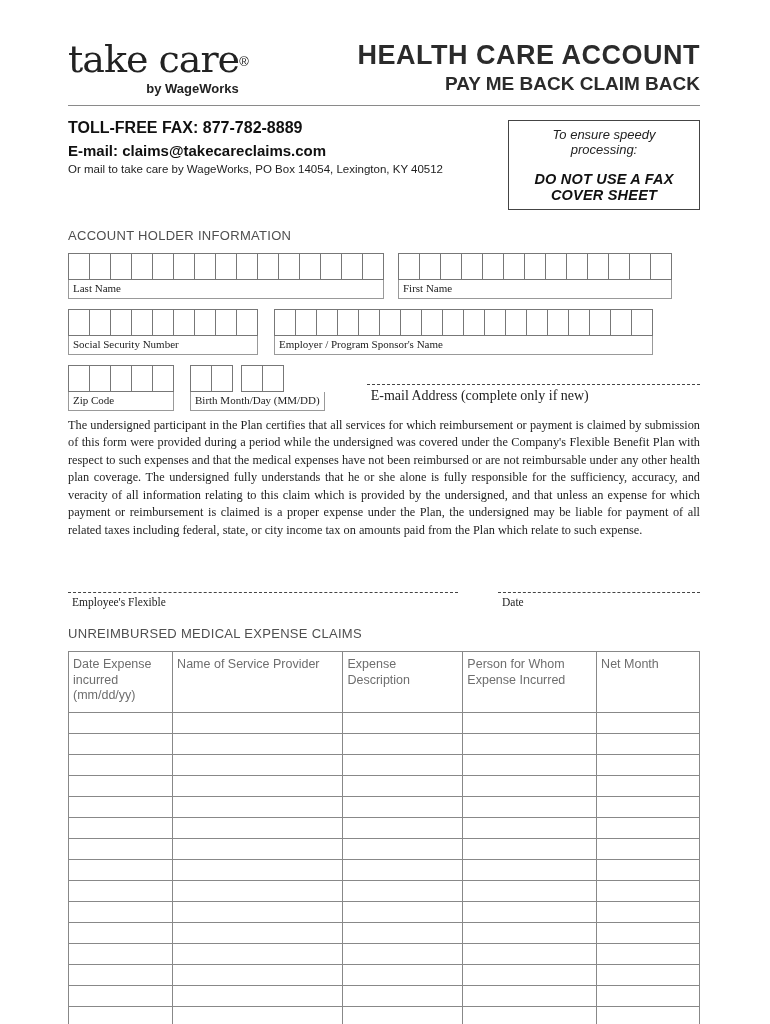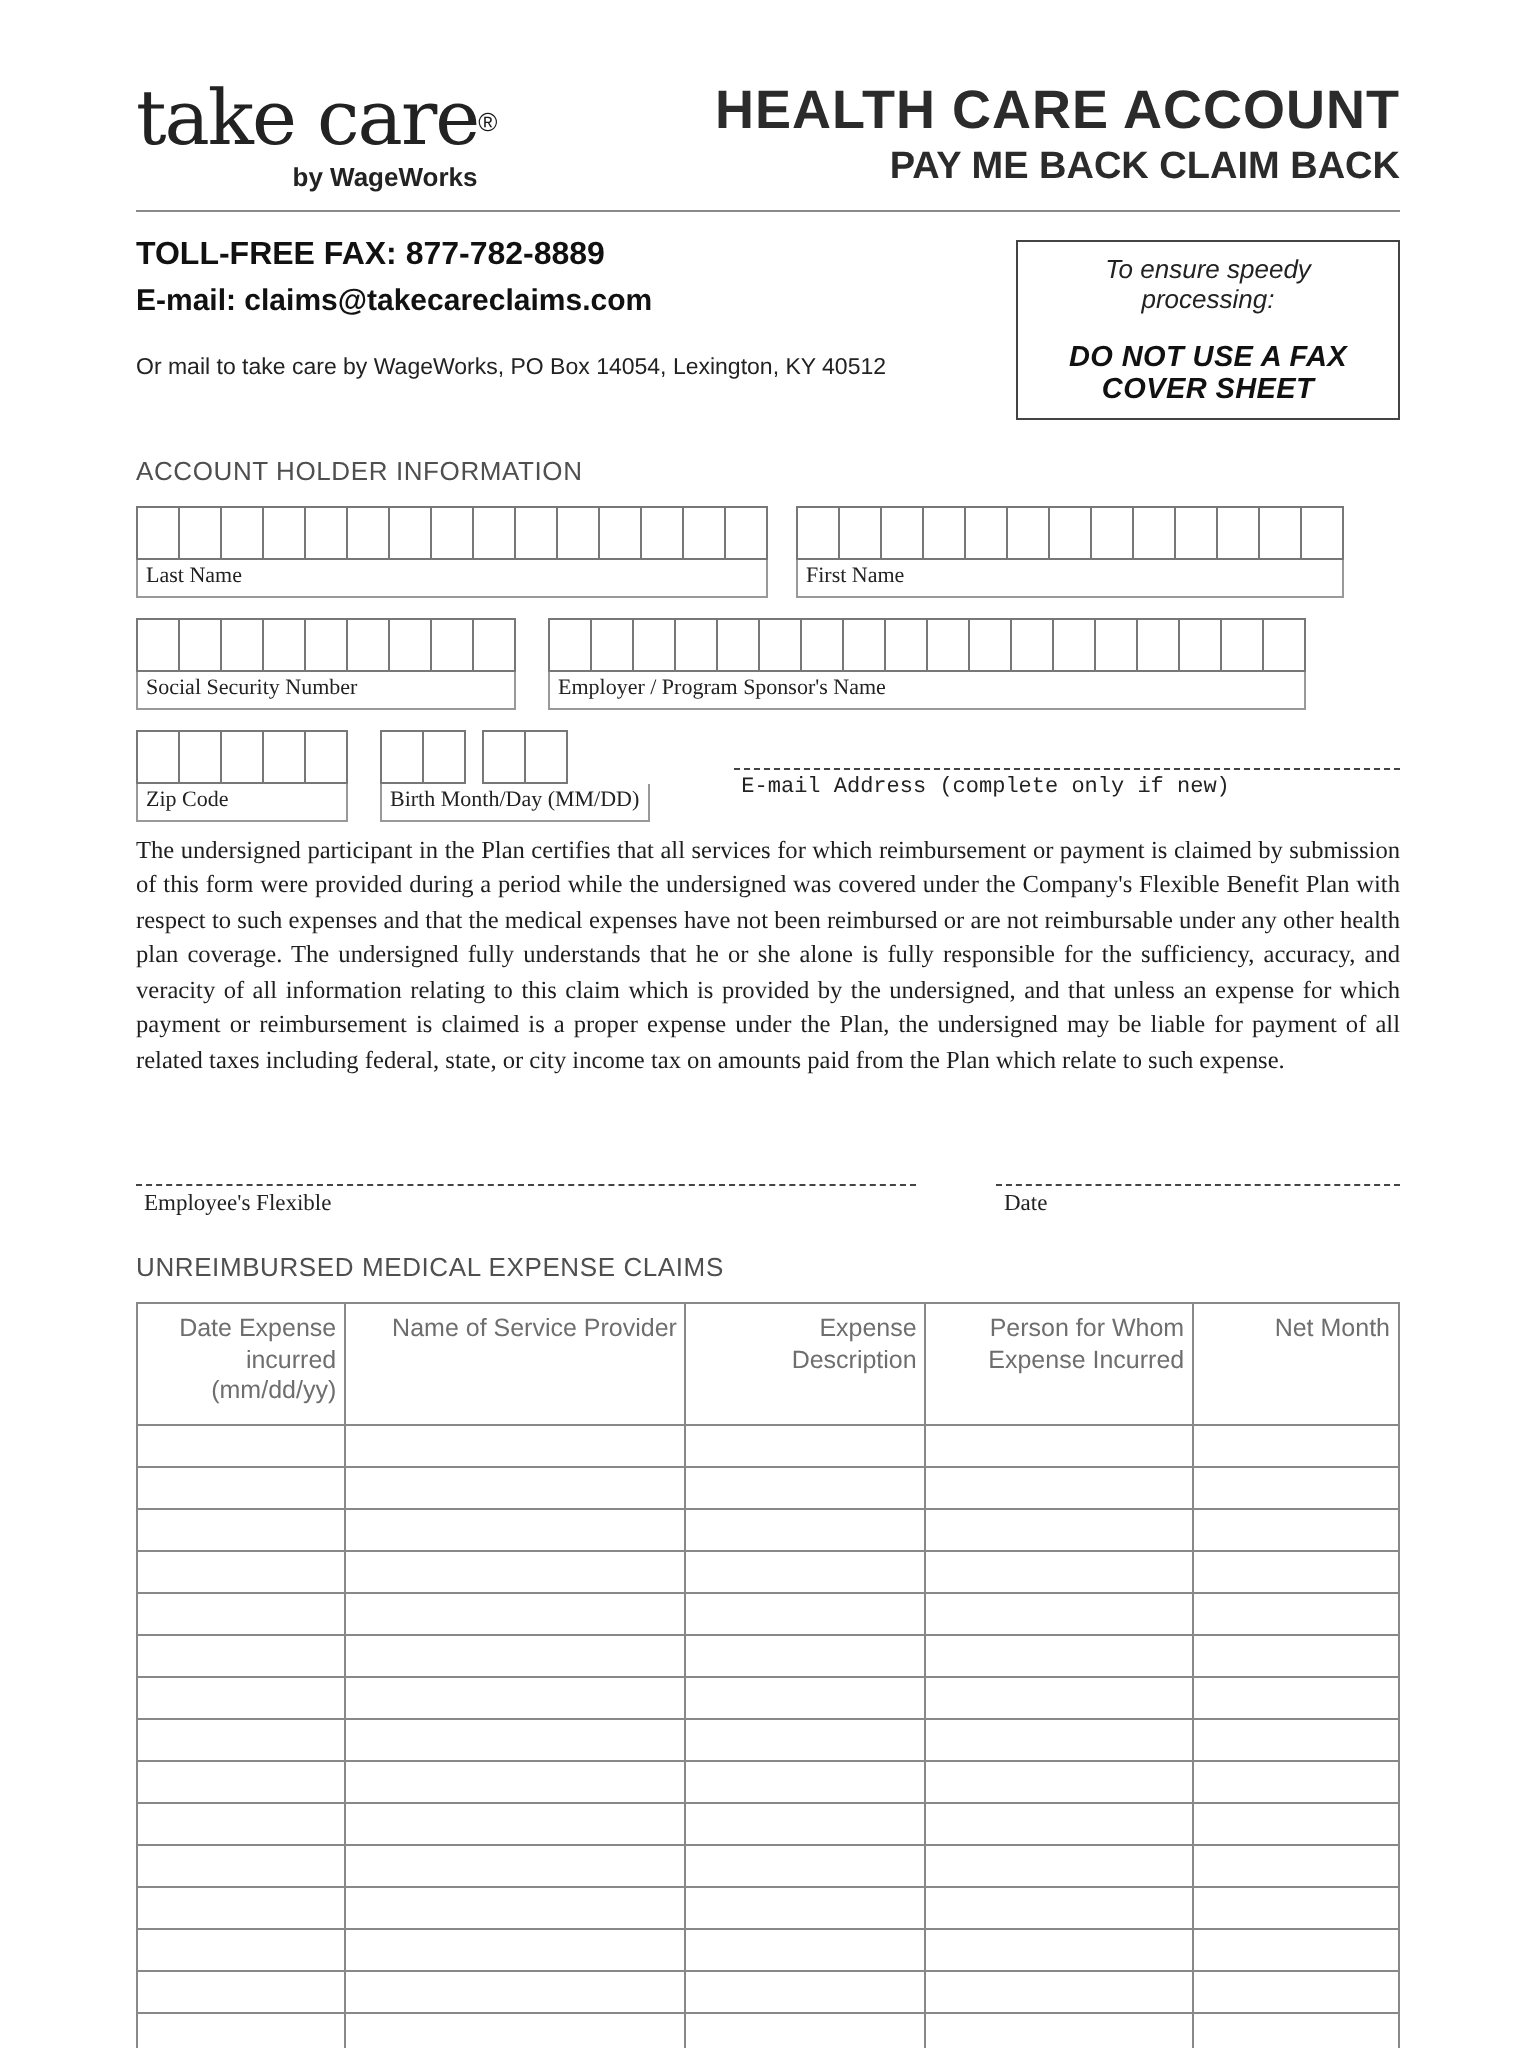--- a/index.html
+++ b/index.html
@@ -23,21 +23,21 @@
   .title-block { text-align: right; line-height: 1.15; padding-top: 4px; }
   .title-1 { font-size: 27px; font-weight: bold; color: #2b2b2b; letter-spacing: 0.5px; }
   .title-2 { font-size: 19px; font-weight: bold; color: #2b2b2b; margin-top: 2px; }
   .rule { border: none; border-top: 1px solid #8a8a8a; margin-top: 10px; }
 
   
   .contact-row { display: flex; justify-content: space-between; margin-top: 12px; }
   .contact-left { line-height: 1.3; }
   .contact-fax { font-size: 16px; font-weight: bold; color: #111; }
   .contact-email { font-size: 15px; font-weight: bold; color: #111; margin-top: 2px; }
-  .contact-mail { font-size: 11.5px; color: #222; margin-top: 17px; }
+  .contact-mail { font-size: 11.5px; color: #222; margin-top: 2px; }
   .notice-box {
     border: 1px solid #444; padding: 6px 12px; text-align: center;
     font-style: italic; width: 192px; margin-top: 2px;
   }
   .notice-1 { font-size: 13px; color: #222; }
   .notice-2 { font-size: 14.5px; font-weight: 600; color: #111; margin-top: 14px; letter-spacing: 0.2px; }
 
   
   .section-title { font-size: 13px; color: #4f4f4f; margin-top: 18px; letter-spacing: 0.3px; }
 
@@ -47,38 +47,38 @@
   .comb { display: flex; padding-left: 1px; }
   .comb-group-gap { width: 8px; }
   .cbox { width: 22px; height: 27px; border: 1px solid #777; margin-left: -1px; background: #fff; }
   .field-label {
     border: 1px solid #999; border-top: none;
     font-family: "Liberation Serif", serif; font-size: 11px; color: #222;
     padding: 2px 4px 4px 4px;
   }
   .line-field { flex: 1; margin-left: 42px; }
   .dash-line { border-bottom: 1px dashed #444; height: 20px; }
-  .line-label { font-family: Liberation Mono, monospace; font-size: 11px; color: #222; padding: 3px 4px 0 4px; }
+  .line-label { font-family: Liberation Serif, serif; font-size: 14px; color: #222; padding: 3px 4px 0 4px; }
 
   
   .cert-body {
     font-family: "Liberation Serif", serif; font-size: 12.3px; line-height: 1.42;
     text-align: justify; color: #1e1e1e; margin-top: 6px;
   }
   .sig-row { display: flex; margin-top: 34px; }
   .sig-left { width: 390px; }
   .sig-right { flex: 1; margin-left: 40px; }
   .sig-label { font-family: "Liberation Serif", serif; font-size: 11.5px; color: #222; padding: 3px 4px 0 4px; }
 
   
   table.claims { width: 100%; border-collapse: collapse; table-layout: fixed; margin-top: 10px; }
   table.claims th, table.claims td { border: 1px solid #888; }
   table.claims th {
     color: #6e6e6e; font-weight: normal; font-size: 12.5px; line-height: 1.25;
-    text-align: right; vertical-align: top; padding: 5px 4px 8px 4px;
+    text-align: left; vertical-align: top; padding: 5px 4px 8px 4px;
   }
   .col-date { width: 16.5%; } .col-provider { width: 27%; } .col-desc { width: 19%; }
   .col-person { width: 21.2%; } .col-amount { width: 16.3%; }
   tr.empty-row td { height: 21px; }
 </style>
 </head>
 <body>
 
 <div class="page">
 

